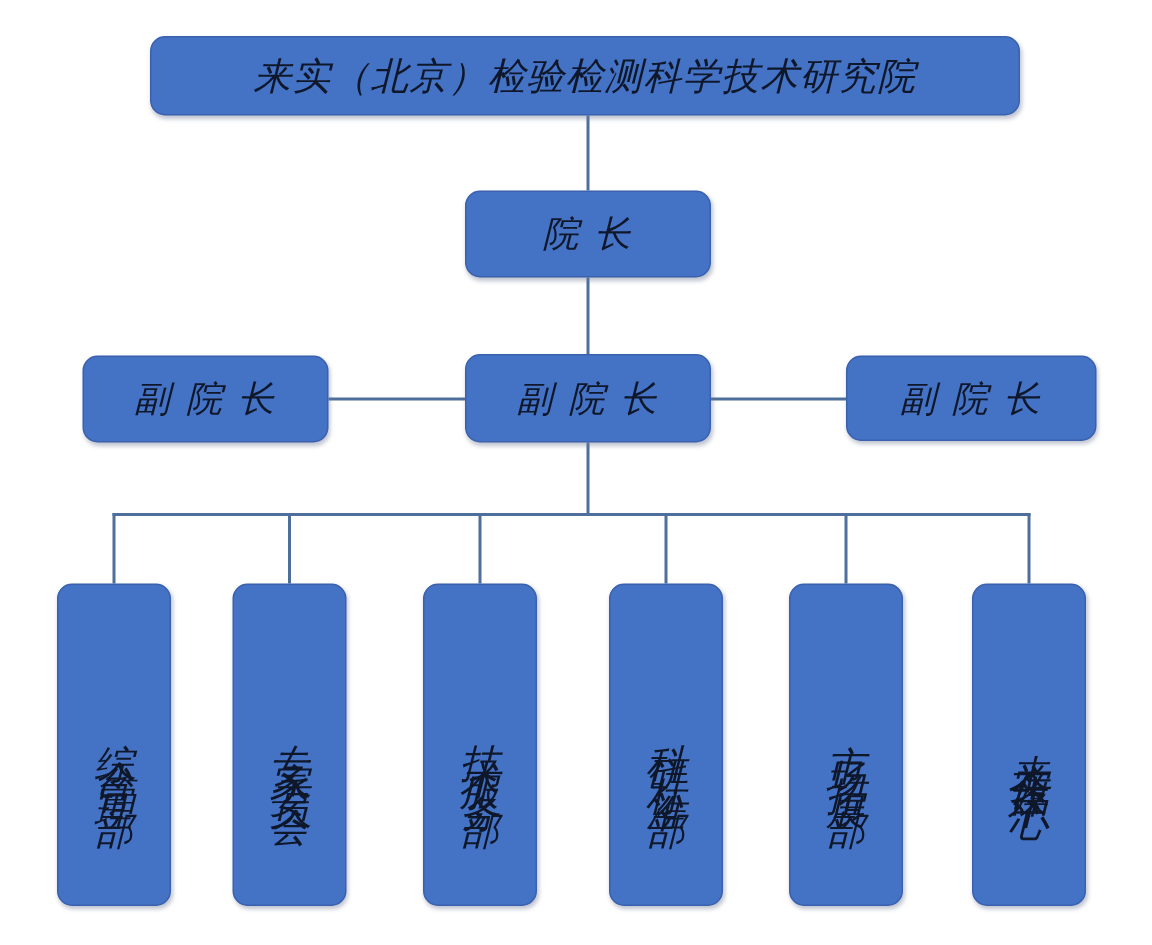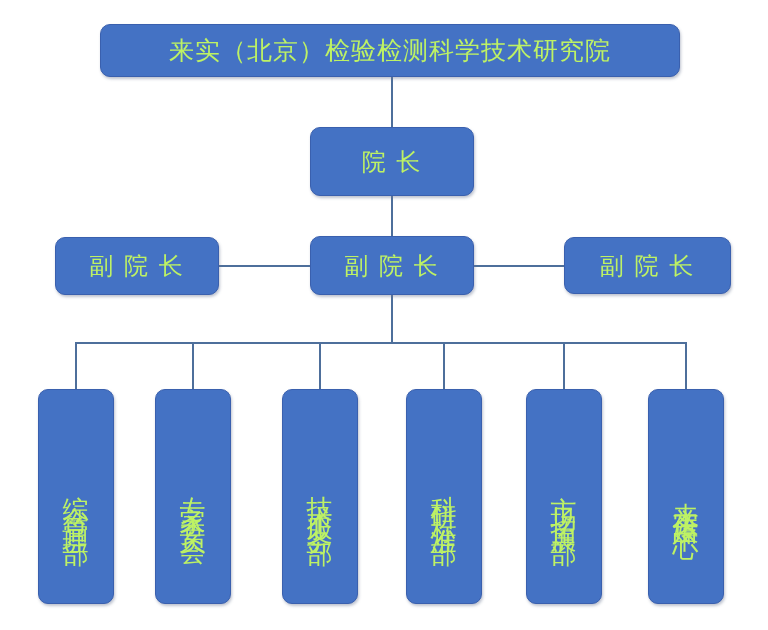--- a/index.html
+++ b/index.html
@@ -11,30 +11,31 @@
     overflow: hidden;
     font-family: "Liberation Sans", "DejaVu Sans", sans-serif;
   }
   
   .node {
     position: absolute;
     box-sizing: border-box;
     background: #4472C4;
     border: 1.5px solid #3A60AE;
     border-radius: 10px;
-    color: #bef264;
+    color: #0f172a;
     display: flex;
     align-items: center;
     justify-content: center;
     box-shadow: 1px 2px 3px rgba(110, 122, 148, 0.45);
     text-align: center;
+    font-style: italic;
   }
   .hnode { font-size: 24px; letter-spacing: 2px; white-space: nowrap; }
   .root  { left: 100px; top: 24px;  width: 580px; height: 53px; font-size: 25px; letter-spacing: 1px; }
-  .dean  { left: 310px; top: 127px; width: 164px; height: 69px; }
+  .dean  { left: 310px; top: 127px; width: 164px; height: 58px; }
   .vp-l  { left: 55px;  top: 237px; width: 164px; height: 58px; }
   .vp-c  { left: 310px; top: 236px; width: 164px; height: 59px; }
   .vp-r  { left: 564px; top: 237px; width: 167px; height: 57px; }
 
   .dept { top: 389px; width: 76px; height: 215px; }
   .dept .vtext {
     writing-mode: vertical-rl;
     text-orientation: upright;
     font-size: 26px;
     letter-spacing: 11px;

